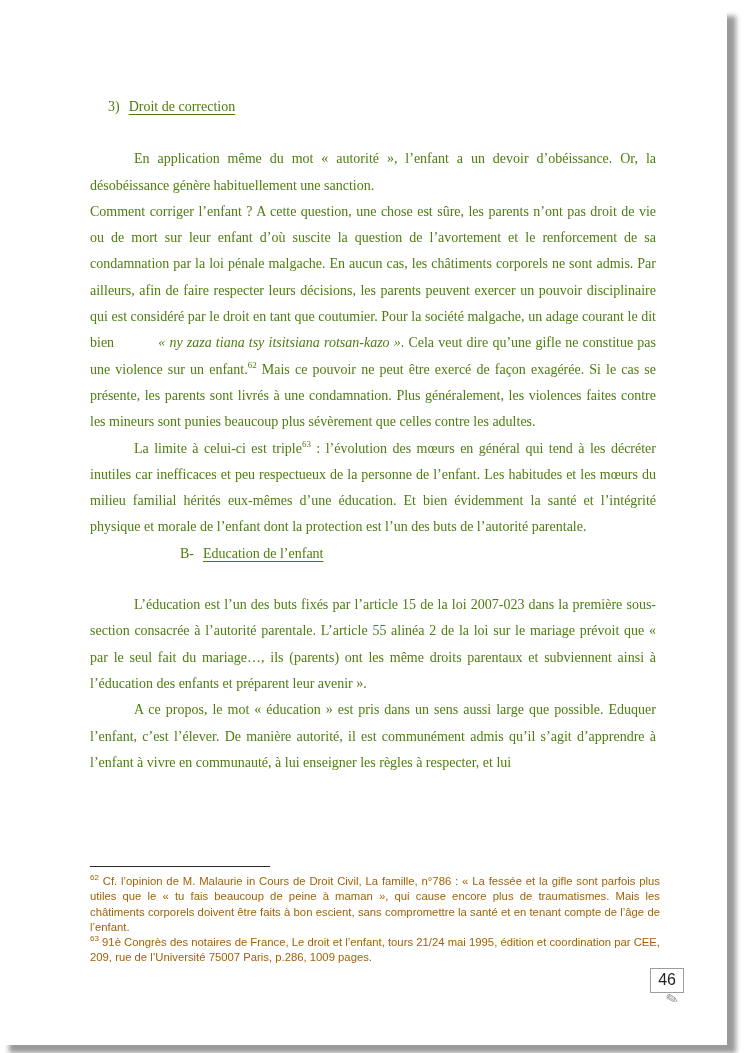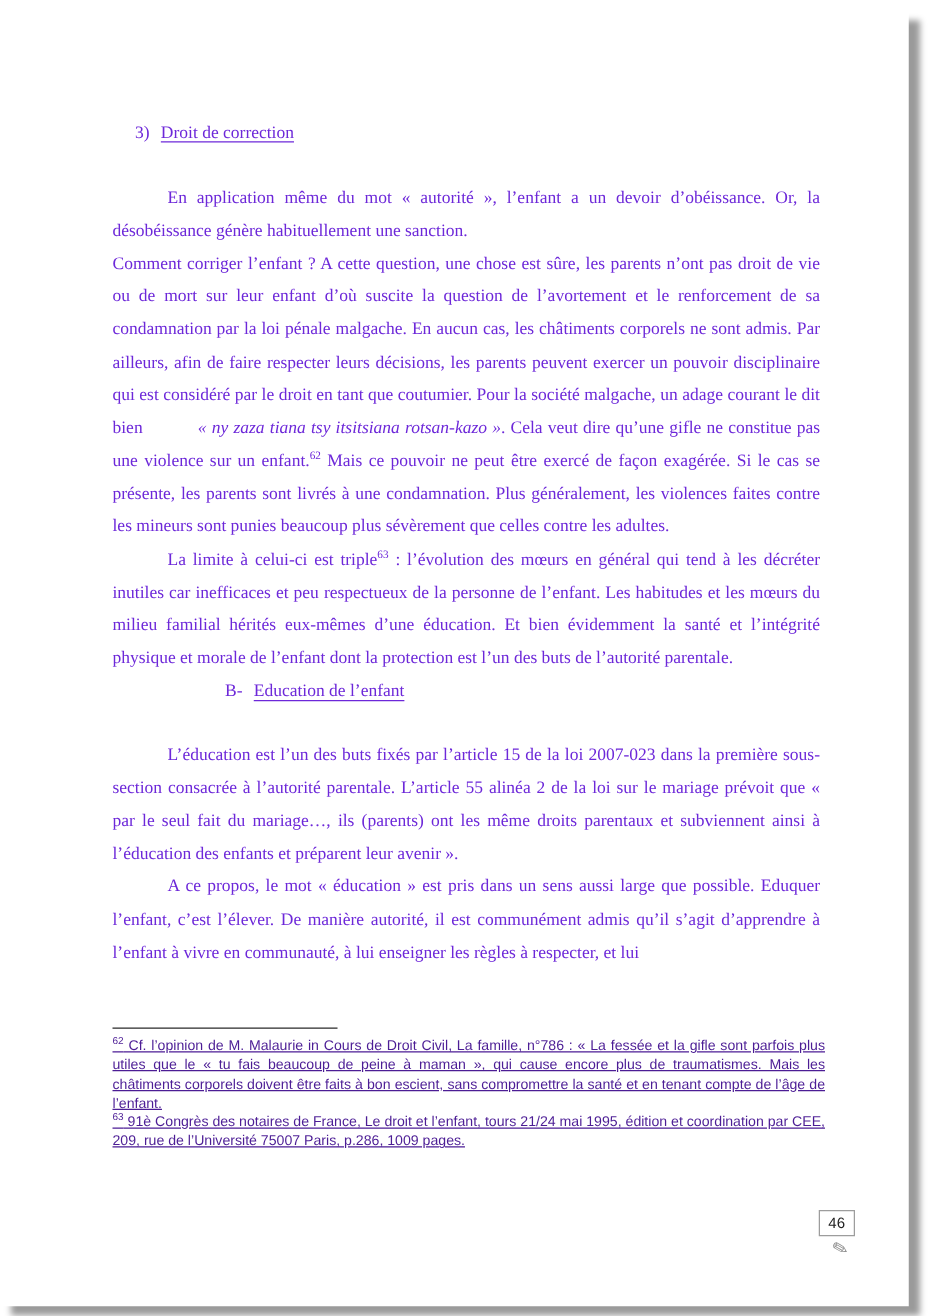--- a/index.html
+++ b/index.html
@@ -16,63 +16,62 @@
     margin: 8px 0 0 0;
     background: #ffffff;
     box-shadow: 9px 8px 5px #9a9a9a;
   }
   .body-text {
     position: absolute;
     top: 86px; left: 90px;
     width: 566px;
     height: 770px;
     overflow: hidden;
-    color: #6d28d9;
+    color: #4d7c0f;
     font-size: 14px;
     line-height: 26.3px;
   }
   .heading { white-space: nowrap; }
   .heading.first { margin-left: 18px; margin-bottom: 26px; }
   .heading.second { margin-left: 90px; margin-bottom: 25px; }
   .h-num { margin-right: 9px; }
   .underlined { text-decoration: underline; text-underline-offset: 3px; }
   p.para { text-align: justify; margin: 0; }
   p.para.indent { text-indent: 44px; }
   .italic { font-style: italic; margin-left: 40px; }
   sup.fnref {
     font-size: 9px;
     vertical-align: super;
     line-height: 0;
   }
   .footnotes {
     position: absolute;
-    top: 814px; left: 90px;
+    top: 858px; left: 90px;
     width: 570px;
-    color: #4c1d95;
-    text-decoration: underline;
+    color: #a16207;
   }
   .fn-sep {
     width: 180px;
     border-top: 1px solid #2a2a2a;
     margin-bottom: 7px;
   }
   p.fn {
     font-family: "Liberation Sans", sans-serif;
     font-size: 11.3px;
     line-height: 15.3px;
     text-align: justify;
   }
   p.fn sup.fnref { font-size: 8px; }
   .page-number-box {
     position: absolute;
     top: 960px; right: 43px;
     border: 1px solid #9d9d9d;
     padding: 2px 7px 3px 7px;
     font-family: "Liberation Sans", sans-serif;
-    font-size: 12px;
+    font-size: 16px;
     color: #222;
     background: #fff;
   }
   .pencil {
     position: absolute;
     top: 982px; right: 48px;
     color: #8d8d8d;
     font-size: 15px;
     transform: rotate(-15deg);
   }

